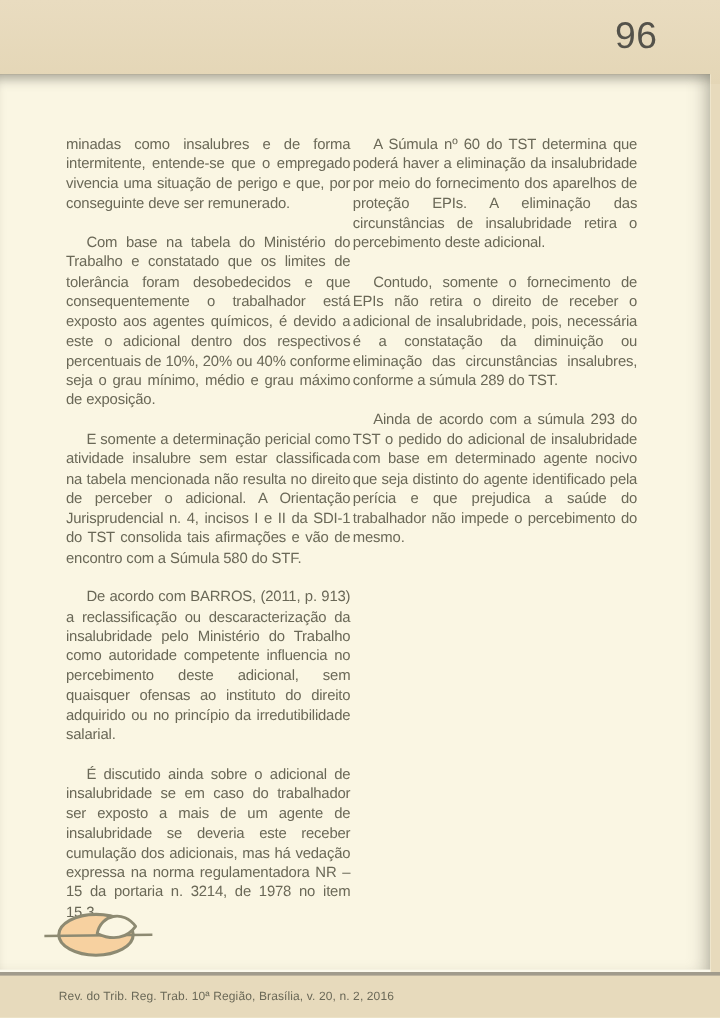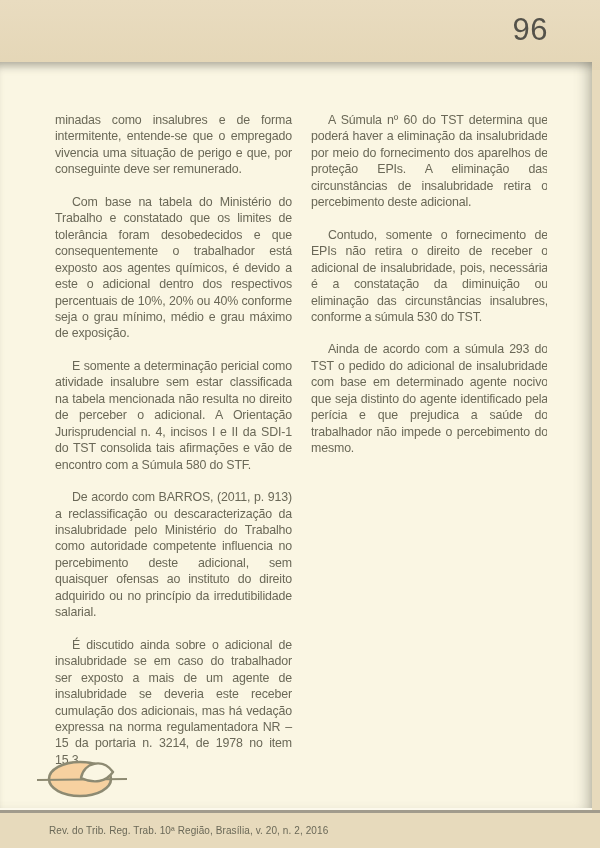--- a/index.html
+++ b/index.html
@@ -44,21 +44,21 @@
       inset 0 9px 9px -5px rgba(110, 108, 95, 0.50),
       inset -12px 0 14px -8px rgba(110, 108, 95, 0.45);
   }
   .columns {
     position: absolute;
     top: 50px;
     left: 55px;
     width: 492px;
     height: 660px;
     display: flex;
-    gap: 19px;
+    gap: 2px;
     overflow: hidden;
   }
   .col {
     width: 237px;
     flex: 0 0 237px;
   }
   .col p {
     margin: 0 0 16px 0;
     font-size: 12.4px;
     line-height: 16.45px;
@@ -118,21 +118,21 @@
     <div class="col">
       <p class="cont">minadas como insalubres e de forma intermitente, entende-se que o empregado vivencia uma situação de perigo e que, por conseguinte deve ser remunerado.</p>
       <p>Com base na tabela do Ministério do Trabalho e constatado que os limites de tolerância foram desobedecidos e que consequentemente o trabalhador está exposto aos agentes químicos, é devido a este o adicional dentro dos respectivos percentuais de 10%, 20% ou 40% conforme seja o grau mínimo, médio e grau máximo de exposição.</p>
       <p>E somente a determinação pericial como atividade insalubre sem estar classificada na tabela mencionada não resulta no direito de perceber o adicional. A Orientação Jurisprudencial n. 4, incisos I e II da SDI-1 do TST consolida tais afirmações e vão de encontro com a Súmula 580 do STF.</p>
       <p>De acordo com BARROS, (2011, p. 913) a reclassificação ou descaracterização da insalubridade pelo Ministério do Trabalho como autoridade competente influencia no percebimento deste adicional, sem quaisquer ofensas ao instituto do direito adquirido ou no princípio da irredutibilidade salarial.</p>
       <p>É discutido ainda sobre o adicional de insalubridade se em caso do trabalhador ser exposto a mais de um agente de insalubridade se deveria este receber cumulação dos adicionais, mas há vedação expressa na norma regulamentadora NR – 15 da portaria n. 3214, de 1978 no item 15.3.</p>
 
     </div>
     <div class="col">
       <p>A Súmula nº 60 do TST determina que poderá haver a eliminação da insalubridade por meio do fornecimento dos aparelhos de proteção EPIs. A eliminação das circunstâncias de insalubridade retira o percebimento deste adicional.</p>
-      <p>Contudo, somente o fornecimento de EPIs não retira o direito de receber o adicional de insalubridade, pois, necessária é a constatação da diminuição ou eliminação das circunstâncias insalubres, conforme a súmula 530 do TST.</p>
+      <p>Contudo, somente o fornecimento de EPIs não retira o direito de receber o adicional de insalubridade, pois, necessária é a constatação da diminuição ou eliminação das circunstâncias insalubres, conforme a súmula 289 do TST.</p>
       <p>Ainda de acordo com a súmula 293 do TST o pedido do adicional de insalubridade com base em determinado agente nocivo que seja distinto do agente identificado pela perícia e que prejudica a saúde do trabalhador não impede o percebimento do mesmo.</p>
 
     </div>
   </div>
 
   <div class="logo">
     <svg width="92" height="48" viewBox="0 0 92 48">
       <ellipse cx="44" cy="24" rx="31" ry="17" fill="#f7d1a0" stroke="#8d8a72" stroke-width="2.6"></ellipse>
       <line x1="1" y1="25" x2="91" y2="24" stroke="#8d8a72" stroke-width="2"></line>
       <path d="M 77 17 C 67 3 48 7 45 23 C 58 29 70 27 77 17 Z" fill="#faf6e3" stroke="#8d8a72" stroke-width="2.4" stroke-linejoin="round"></path>

